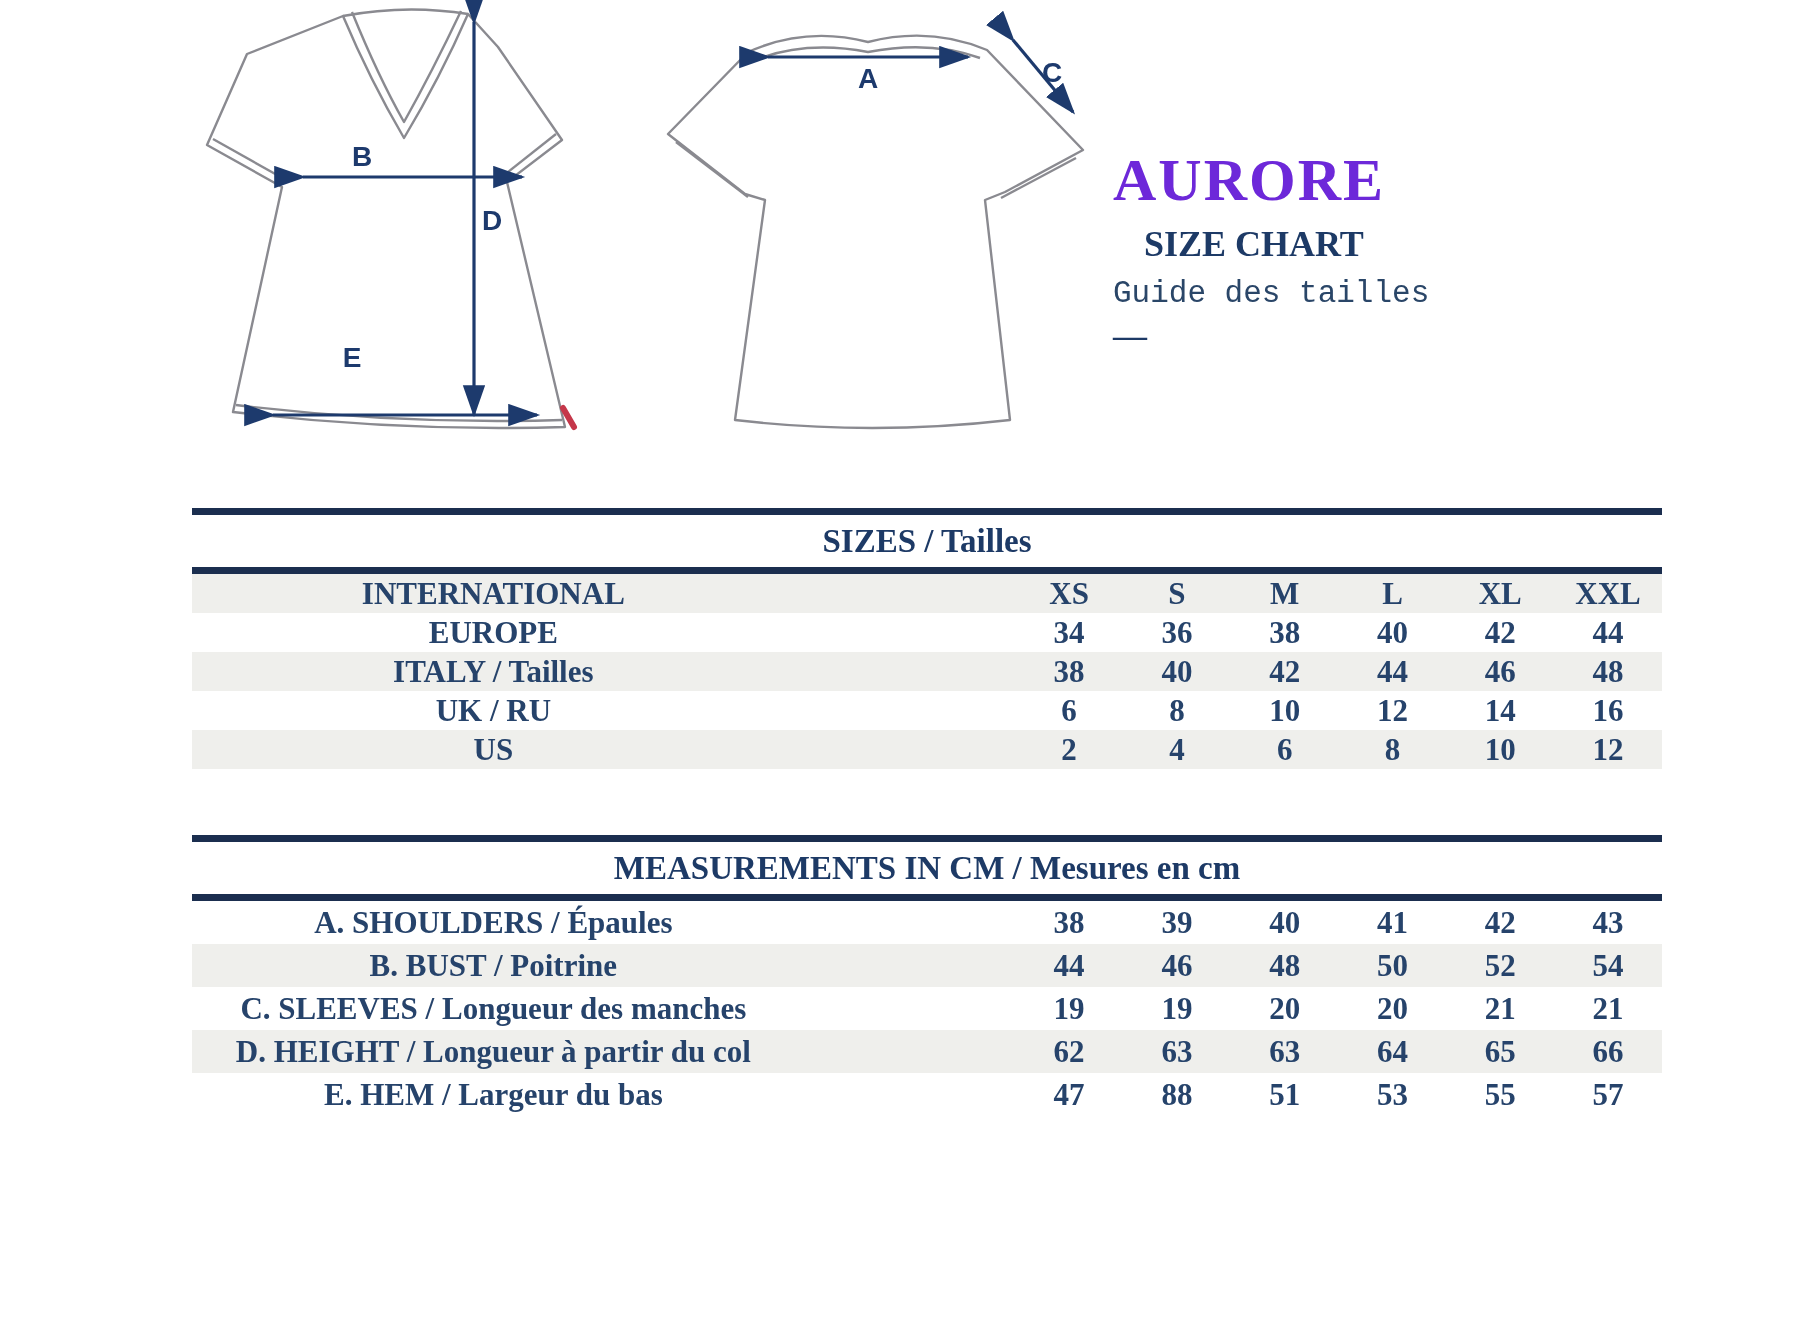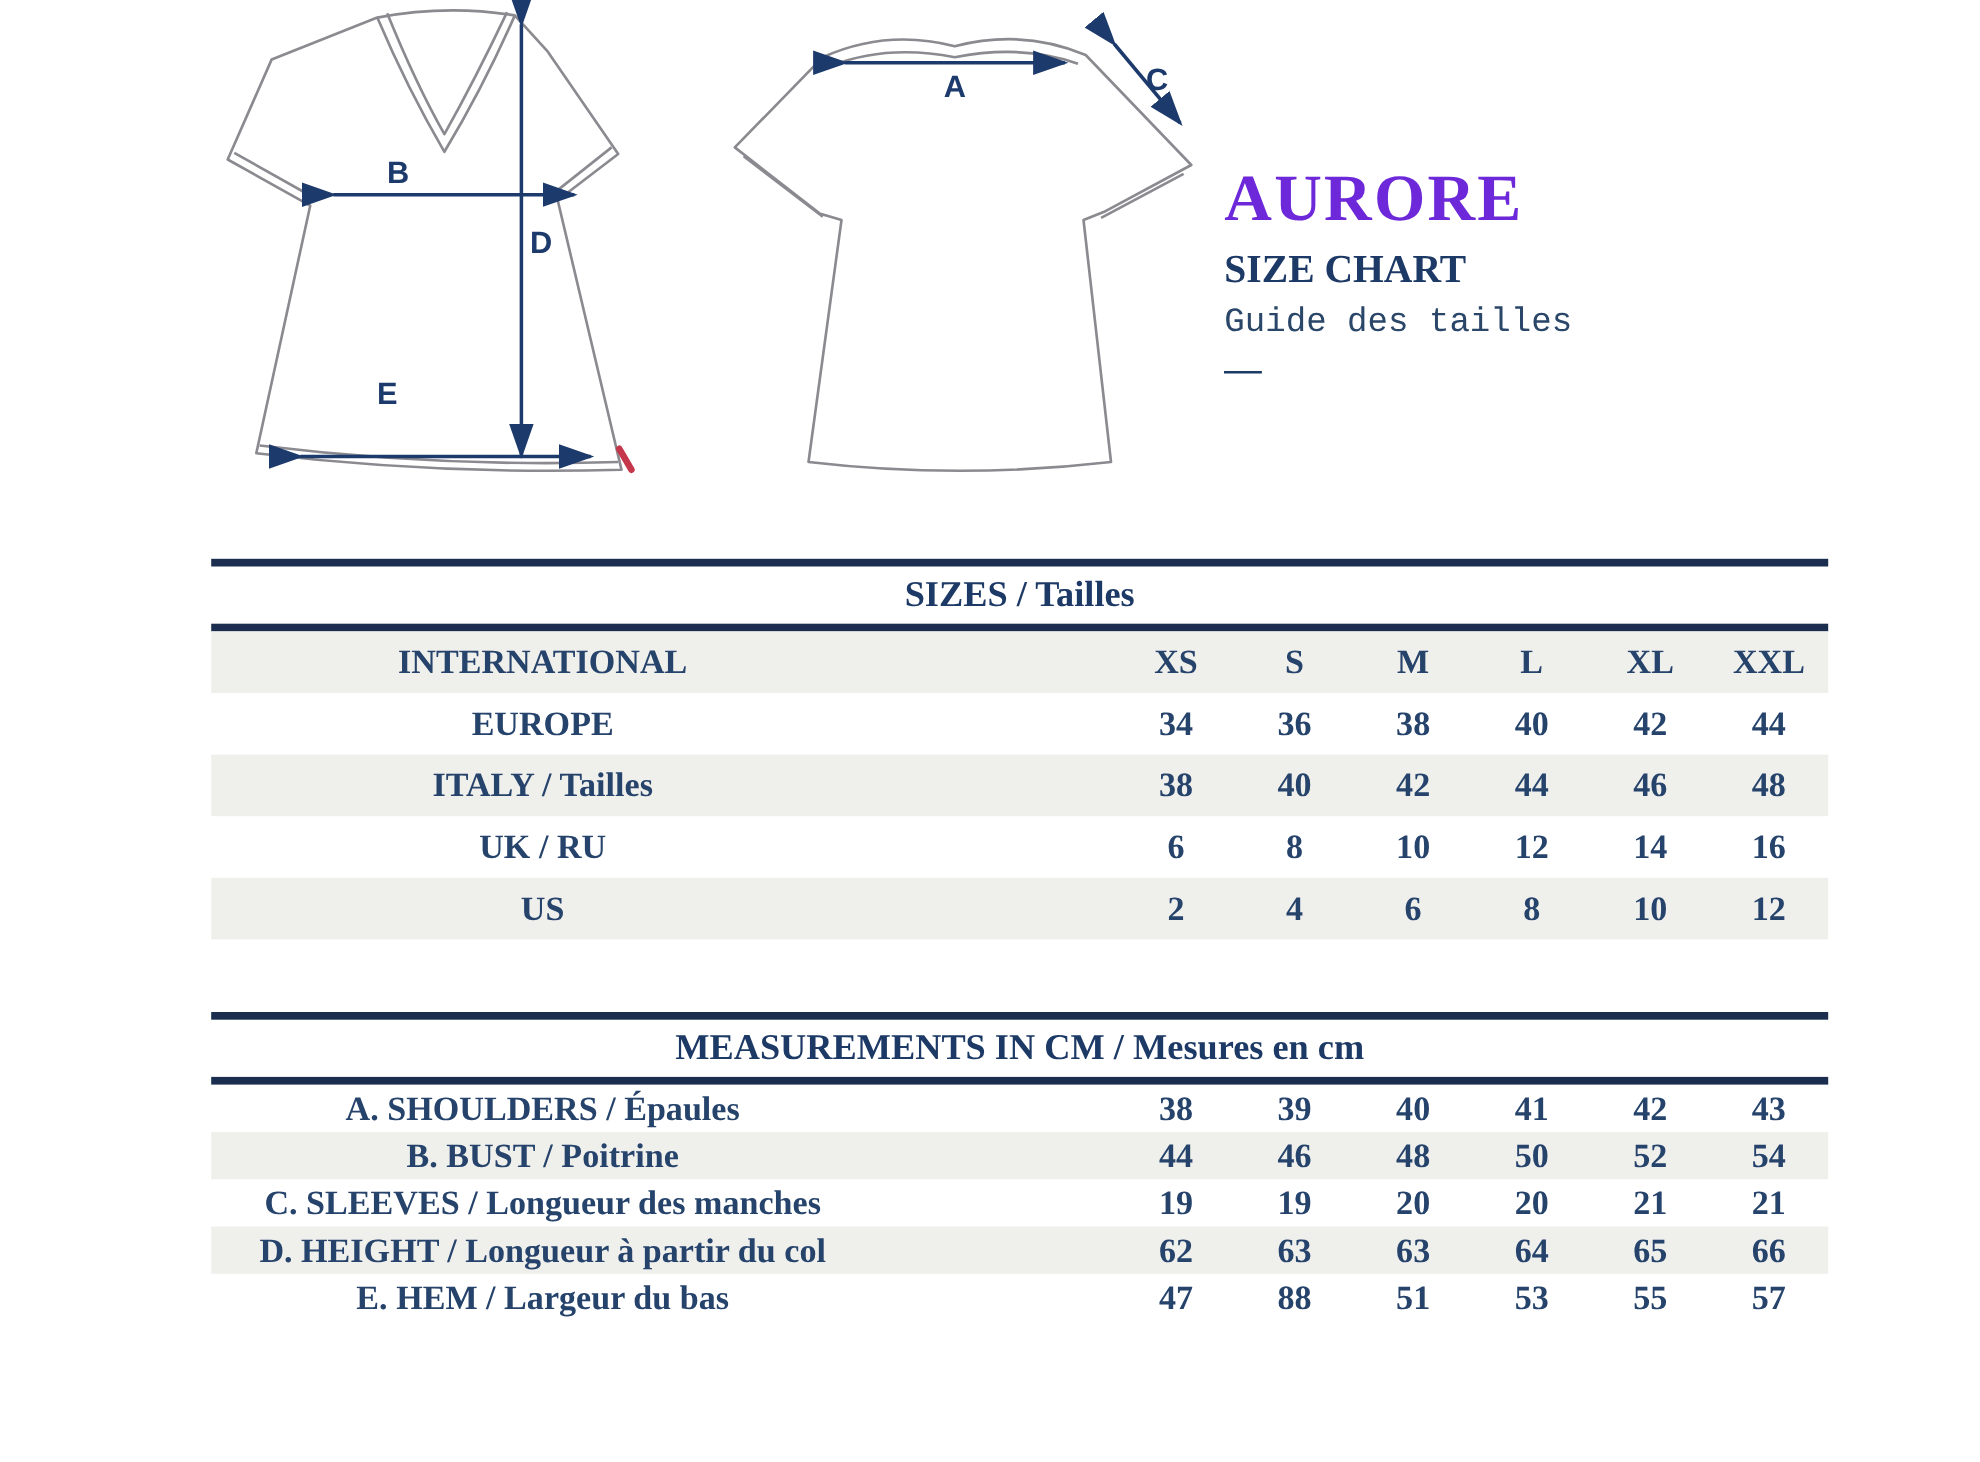--- a/index.html
+++ b/index.html
@@ -9,38 +9,38 @@
     color:#24436b;overflow:hidden;
   }
   .stage{position:absolute;inset:0;}
 
   
   .diagram-svg{position:absolute;left:0;top:0;}
 
   
   .title-block{position:absolute;left:1113px;top:150px;}
   .brand-title{font-size:60px;font-weight:bold;color:#6d28d9;letter-spacing:2px;line-height:1;}
-  .size-chart-title{font-size:36px;font-weight:bold;color:#1d3a66;margin-top:16px;line-height:1;}
+  .size-chart-title{font-size:36px;font-weight:bold;color:#1d3a66;margin-top:16px;line-height:1;margin-left:31px;}
   .size-chart-subtitle{font-size:31px;color:#2a4668;margin-top:16px;line-height:1;font-family:Liberation Mono, monospace;}
   .title-dash{font-size:34px;font-weight:bold;color:#1d3a66;margin-top:10px;line-height:1;}
 
   
   .tables{position:absolute;left:192px;top:508px;width:1470px;}
   .rule{height:7px;background:#1b2e4f;}
   .thead{
     height:52px;line-height:52px;text-align:center;
     font-size:33px;font-weight:bold;color:#1d3a66;
   }
   .trow{
     display:grid;
     grid-template-columns:41% 15% repeat(6, 7.3333%);
     align-items:center;
     font-size:31px;font-weight:bold;color:#26436b;
   }
-  .sizes .trow{height:56px;}
+  .sizes .trow{height:39px;}
   .cm .trow{height:43px;}
   .trow.gray{background:#efefec;}
   .cell{text-align:center;white-space:nowrap;}
   .cell.label{padding:0 8px;}
   .cell.span6{grid-column:3 / span 6;}
   .tgap{height:66px;}
 </style>
 </head>
 <body>
 

